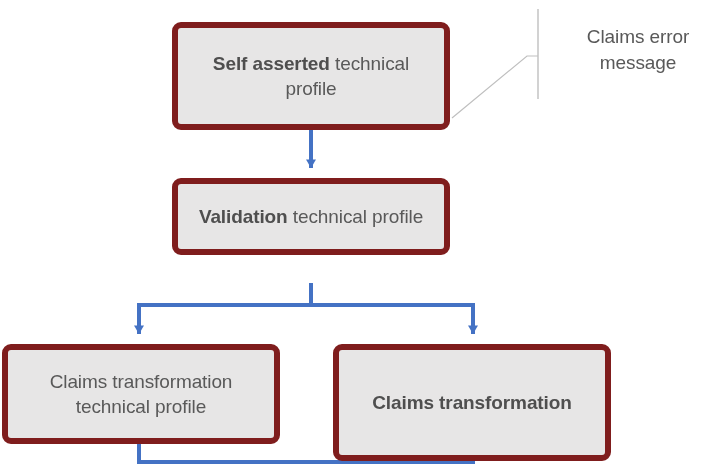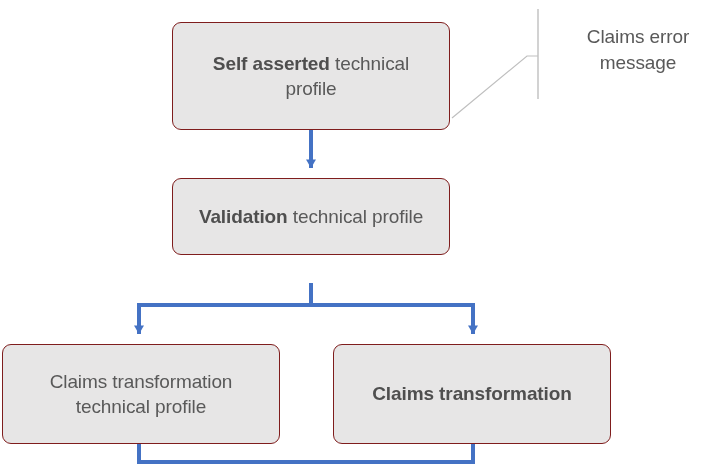--- a/index.html
+++ b/index.html
@@ -12,39 +12,39 @@
     width: 727px;
     height: 470px;
     background: #ffffff;
     overflow: hidden;
     font-family: "Liberation Sans", sans-serif;
   }
   .node {
     position: absolute;
     box-sizing: border-box;
     background: #E7E6E6;
-    border: 1px solid #7f1d1d;
+    border: 6px solid #7f1d1d;
     border-radius: 9px;
     display: flex;
     align-items: center;
     justify-content: center;
     text-align: center;
     color: #595959;
     font-size: 19px;
     line-height: 1.33;
     padding: 6px 12px;
     letter-spacing: -0.1px;
   }
   .node .txt { display: block; }
   .node b { font-weight: bold; color: #4F4F4F; }
 
   #node-self-asserted { left: 172px; top: 22px;  width: 278px; height: 108px; }
   #node-validation    { left: 172px; top: 178px; width: 278px; height: 77px; }
   #node-claims-tp     { left: 2px;   top: 344px; width: 278px; height: 100px; }
-  #node-claims        { left: 333px; top: 344px; width: 278px; height: 100px; }
+  #node-claims        { left: 333px; top: 344px; width: 278px; height: 117px; }
 
   #annotation {
     position: absolute;
     left: 558px;
     top: 24px;
     width: 160px;
     color: #595959;
     font-size: 19px;
     line-height: 1.38;
     text-align: center;

